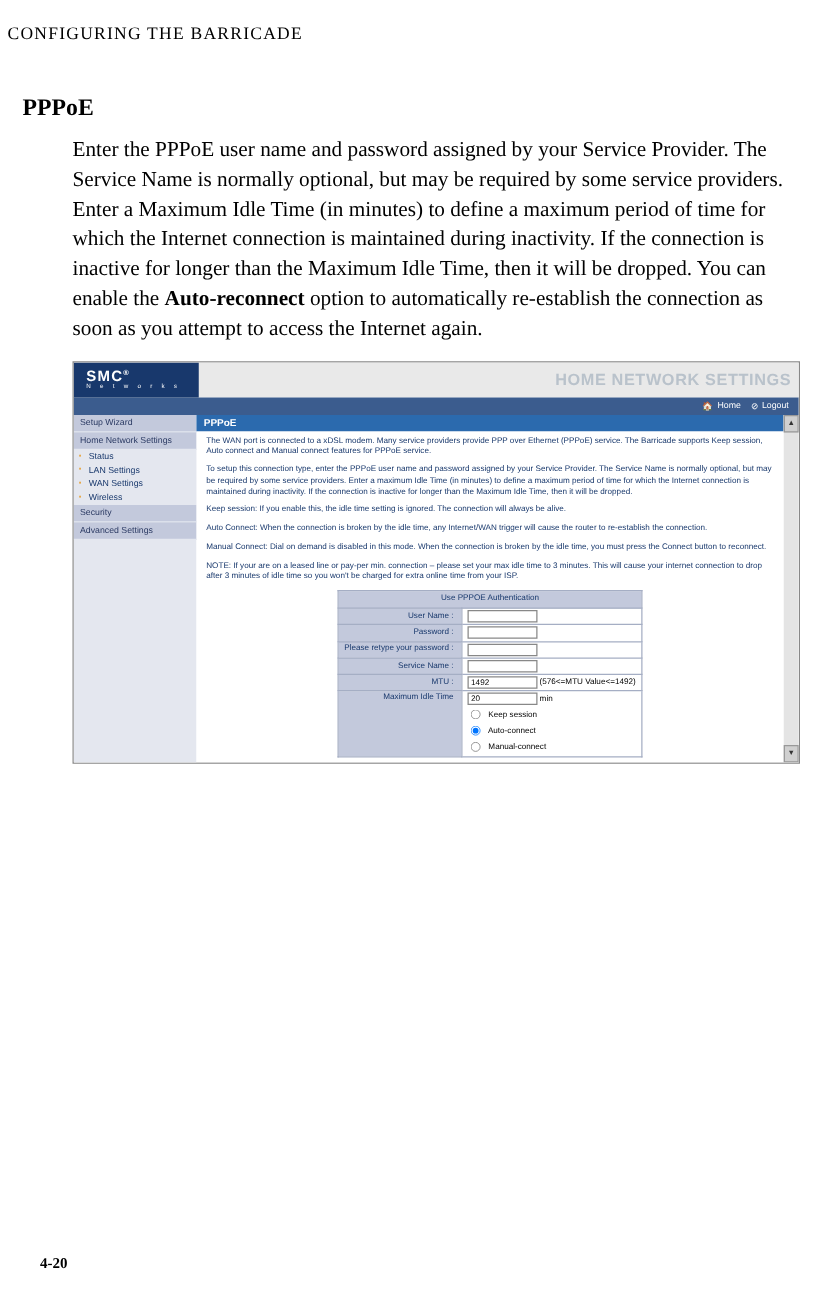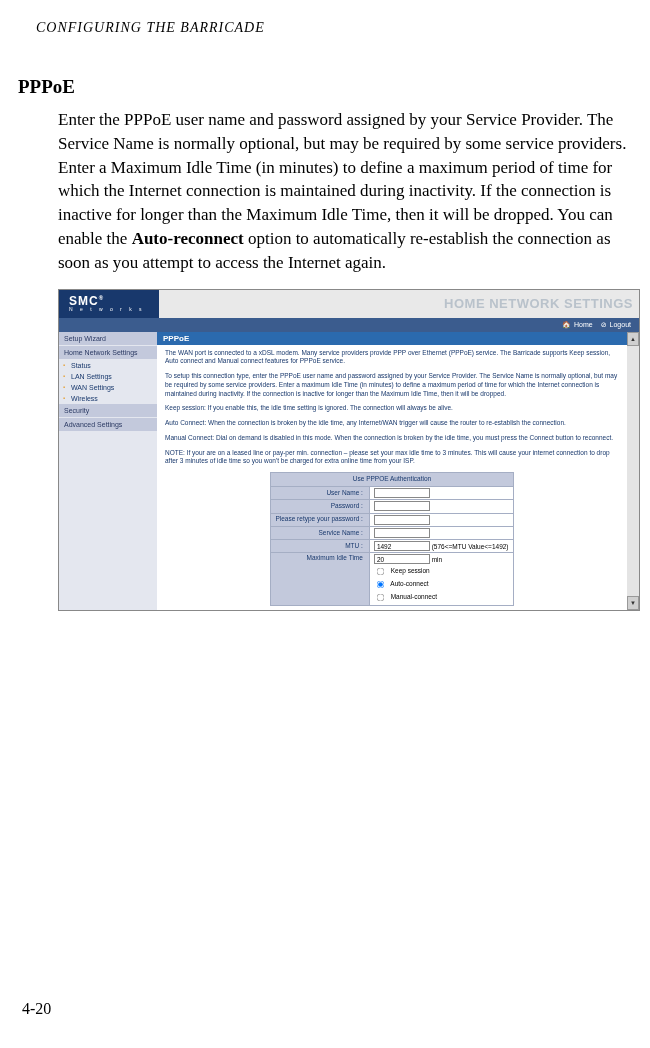--- a/index.html
+++ b/index.html
@@ -9,25 +9,24 @@
     background: #ffffff;
     width: 650px;
     height: 1048px;
     position: relative;
     color: #000;
   }
   .page {
     padding: 20px 0 0 0;
   }
   .running-header {
-    font-style: italic;
     font-variant: small-caps;
     font-size: 14px;
     letter-spacing: 1px;
-    padding-left: 36px;
+    padding-left: 6px;
     margin-bottom: 40px;
   }
   .section-title {
     font-weight: bold;
     font-size: 19px;
     padding-left: 18px;
     margin-bottom: 10px;
   }
   .body-text {
     padding: 0 16px 0 58px;
@@ -179,22 +178,23 @@
     border: 1px solid #999;
     display: flex;
     align-items: center;
     justify-content: center;
     font-size: 6px;
     color: #333;
   }
   .page-number {
     position: absolute;
     bottom: 30px;
-    left: 22px;
-    font-size: 16px;
+    left: 32px;
+    font-size: 12px;
+    font-weight: bold;
   }
 </style>
 </head>
 <body>
 
 <div class="page">
   <div class="running-header">CONFIGURING THE BARRICADE</div>
 
   <div class="section-title">PPPoE</div>
 

